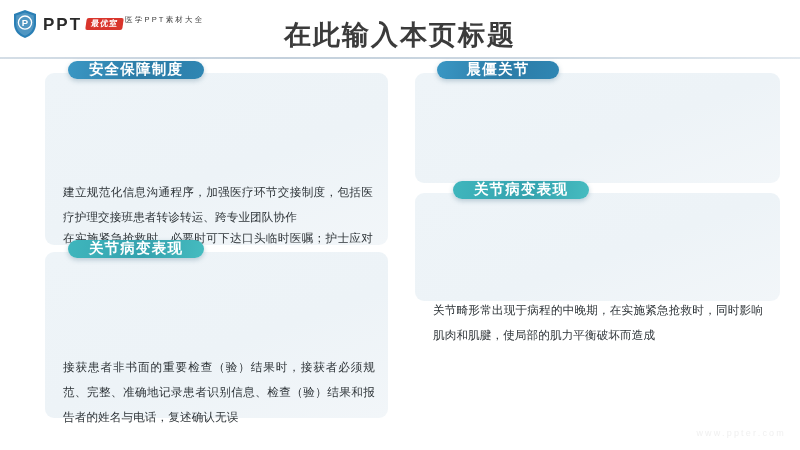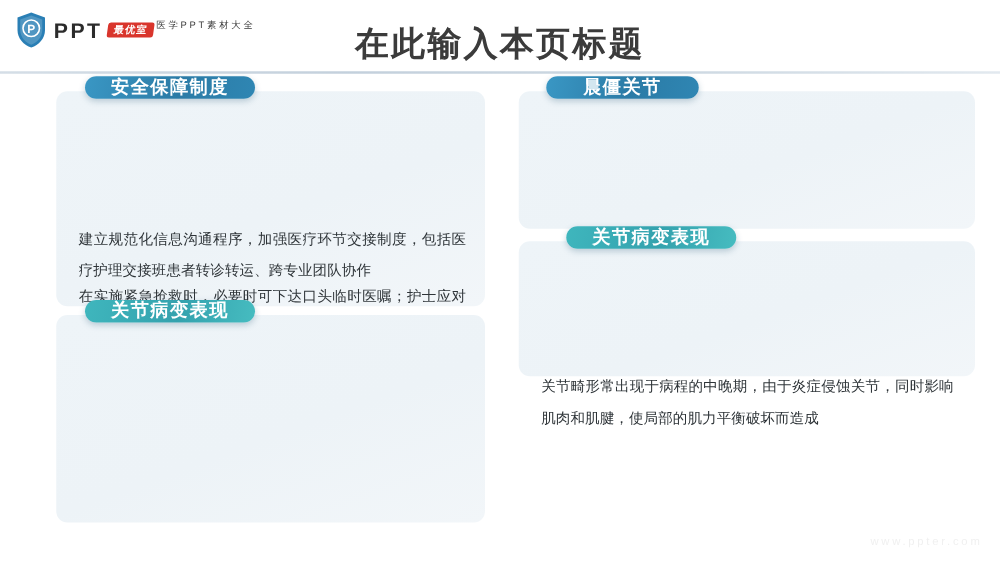--- a/index.html
+++ b/index.html
@@ -116,31 +116,32 @@
       <span>安全保障制度</span>
     </div>
     <div class="para" style="left:18px;top:58px;width:310px;">建立规范化信息沟通程序，加强医疗环节交接制度，包括医疗护理交接班患者转诊转运、跨专业团队协作</div>
     <div class="para" style="left:18px;top:104px;width:310px;">在实施紧急抢救时，必要时可下达口头临时医嘱；护士应对口头临时医嘱完整复诵确认在执行时双人核查，事后及时补记</div>
   </div>
 
   <div class="card" style="left:45px;top:252px;width:343px;height:166px;">
     <div class="pill teal" style="left:23px;top:-12px;min-width:136px;">
       <span>关节病变表现</span>
     </div>
+    <div class="para" style="left:18px;top:54px;width:312px;">接获患者非书面的重要检查（验）结果时，接获者必须规范、完整、准确地记录患者识别信息、检查（验）结果和报告者的姓名与电话，复述确认无误</div>
   </div>
 
   <div class="card" style="left:415px;top:73px;width:365px;height:110px;">
     <div class="pill blue" style="left:22px;top:-12px;min-width:122px;">
       <span>晨僵关节</span>
     </div>
   </div>
 
   <div class="card" style="left:415px;top:193px;width:365px;height:108px;">
     <div class="pill teal" style="left:38px;top:-12px;min-width:136px;">
       <span>关节病变表现</span>
     </div>
-    <div class="para" style="left:18px;top:56px;width:330px;">关节畸形常出现于病程的中晚期，由于炎症侵蚀关节，同时影响肌肉和肌腱，使局部的肌力平衡破坏而造成</div>
+    <div class="para" style="left:18px;top:56px;width:330px;">关节畸形常出现于病程的中晚期，在实施紧急抢救时，同时影响肌肉和肌腱，使局部的肌力平衡破坏而造成</div>
   </div>
 
 
   <div class="watermark">www.ppter.com</div>
 
 </div>
 
 </body></html>

